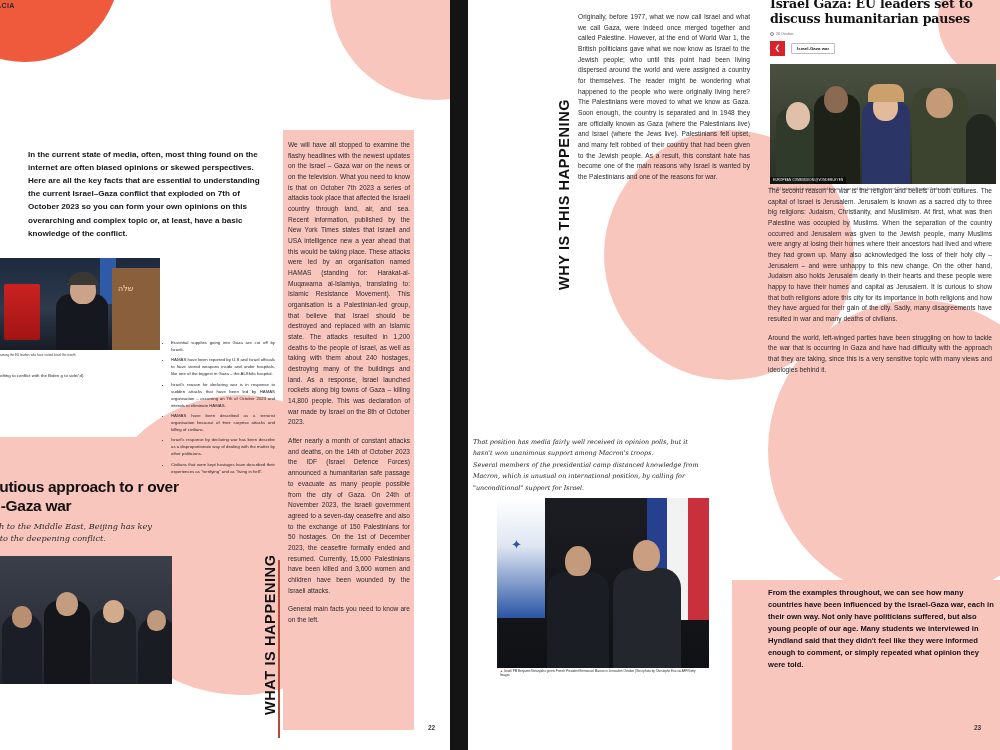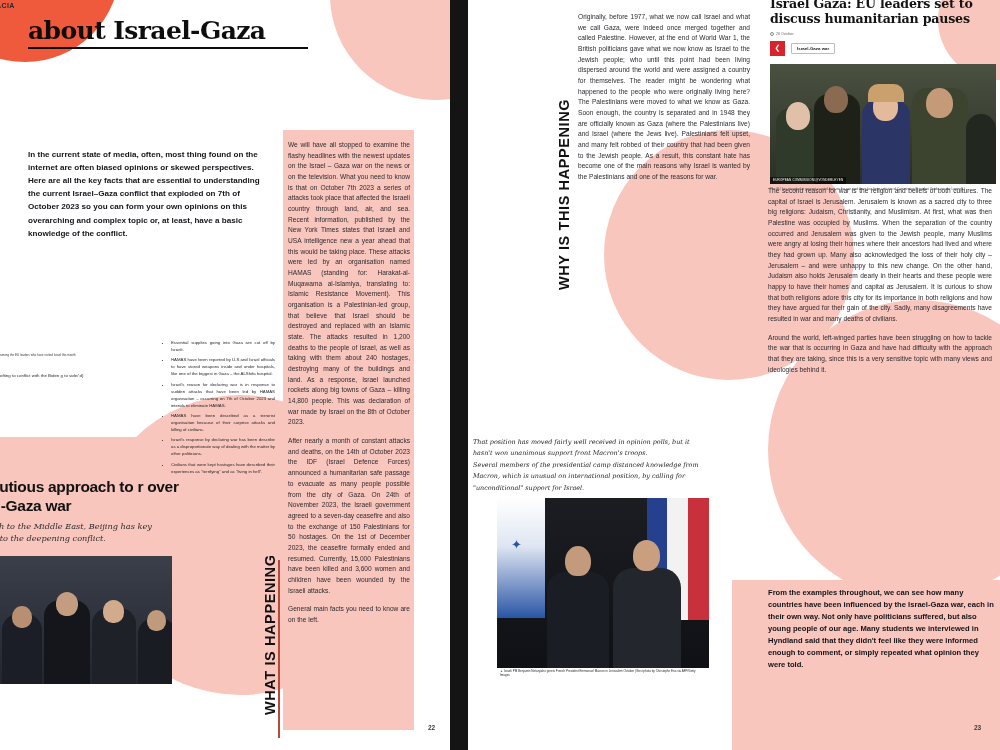--- a/index.html
+++ b/index.html
@@ -173,25 +173,34 @@
   <div class="page-left">
 
     <div class="blob blob-pink-tr"></div>
     <div class="blob-pink-col"></div>
     <div class="blob blob-pink-mid"></div>
     <div class="blob-pink-strip"></div>
     <div class="blob blob-red"></div>
     <div class="brandmark">ACIA</div>
 
     <div class="headline">
-      <span class="ln l3">about Israel-Gaza</span>
     </div>
 
     <div class="standfirst">In the current state of media, often, most thing found on the internet are often biased opinions or skewed perspectives. Here are all the key facts that are essential to understanding the current Israel–Gaza conflict that exploded on 7th of October 2023 so you can form your own opinions on this overarching and complex topic or, at least, have a basic knowledge of the conflict.</div>
 
+    <div class="photo ph1">
+      <div class="sky"></div>
+      <div class="blue"></div>
+      <div class="flagR"></div>
+      <div class="wood"></div>
+      <div class="heb">שלה</div>
+      <div class="suit"></div>
+      <div class="head"></div>
+      <div class="hair"></div>
+    </div>
     <div class="lcap">among the EU leaders who have visited Israel this month</div>
     <div class="lbody">ofting to conflict with the Biden g to side/ d)</div>
 
     <div class="bullets">
       <ul>
         <li>Essential supplies going into Gaza are cut off by Israeli.</li>
         <li>HAMAS have been reported by U.S and Israel officials to have stored weapons inside and under hospitals, like one of the biggest in Gaza – the Al-Shifa hospital.</li>
         <li>Israel's reason for declaring war is in response to sudden attacks that have been led by HAMAS organisation – occurring on 7th of October 2023 and intends to eliminate HAMAS.</li>
         <li>HAMAS have been described as a terrorist organisation because of their surprise attacks and killing of civilians.</li>
         <li>Israel's response by declaring war has been describe as a disproportionate way of dealing with the matter by other politicians.</li>
@@ -269,22 +278,22 @@
     </div>
 
     <div class="col col-r-right" style="left:300px;top:186px;width:224px;">
       <p>The second reason for war is the religion and beliefs of both cultures. The capital of Israel is Jerusalem. Jerusalem is known as a sacred city to three big religions: Judaism, Christianity, and Muslimism. At first, what was then Palestine was occupied by Muslims. When the separation of the country occurred and Jerusalem was given to the Jewish people, many Muslims were angry at losing their homes where their ancestors had lived and where they had grown up. Many also acknowledged the loss of their holy city – Jerusalem – and were unhappy to this new change. On the other hand, Judaism also holds Jerusalem dearly in their hearts and these people were happy to have their homes and capital as Jerusalem. It is curious to show that both religions adore this city for its importance in both religions and how they have argued for their gain of the city. Sadly, many disagreements have resulted in war and many deaths of civilians.</p>
       <p>Around the world, left-winged parties have been struggling on how to tackle the war that is occurring in Gaza and have had difficulty with the approach that they are taking, since this is a very sensitive topic with many views and ideologies behind it.</p>
     </div>
 
     <div class="closing" style="left:300px;top:587px;width:226px;">From the examples throughout, we can see how many countries have been influenced by the Israel-Gaza war, each in their own way. Not only have politicians suffered, but also young people of our age. Many students we interviewed in Hyndland said that they didn't feel like they were informed enough to comment, or simply repeated what opinion they were told.</div>
 
     <div class="quote" style="left:5px;top:437px;">
-      <p>That position has moved fairly well received in opinion polls, but it</p>
-      <p>hasn't won unanimous support front Macron's troops.</p>
+      <p>That position has media fairly well received in opinion polls, but it</p>
+      <p>hasn't won unanimous support among Macron's troops.</p>
       <p>Several members of the presidential camp distanced knowledge from</p>
       <p>Macron, which is unusual on international position, by calling for</p>
       <p>"unconditional" support for Israel.</p>
     </div>
 
     <div class="photo ph3" style="left:29px;top:498px;">
       <div class="bg"></div>
       <div class="flagIL"></div>
       <div class="star">✦</div>
       <div class="flagFR"></div>

